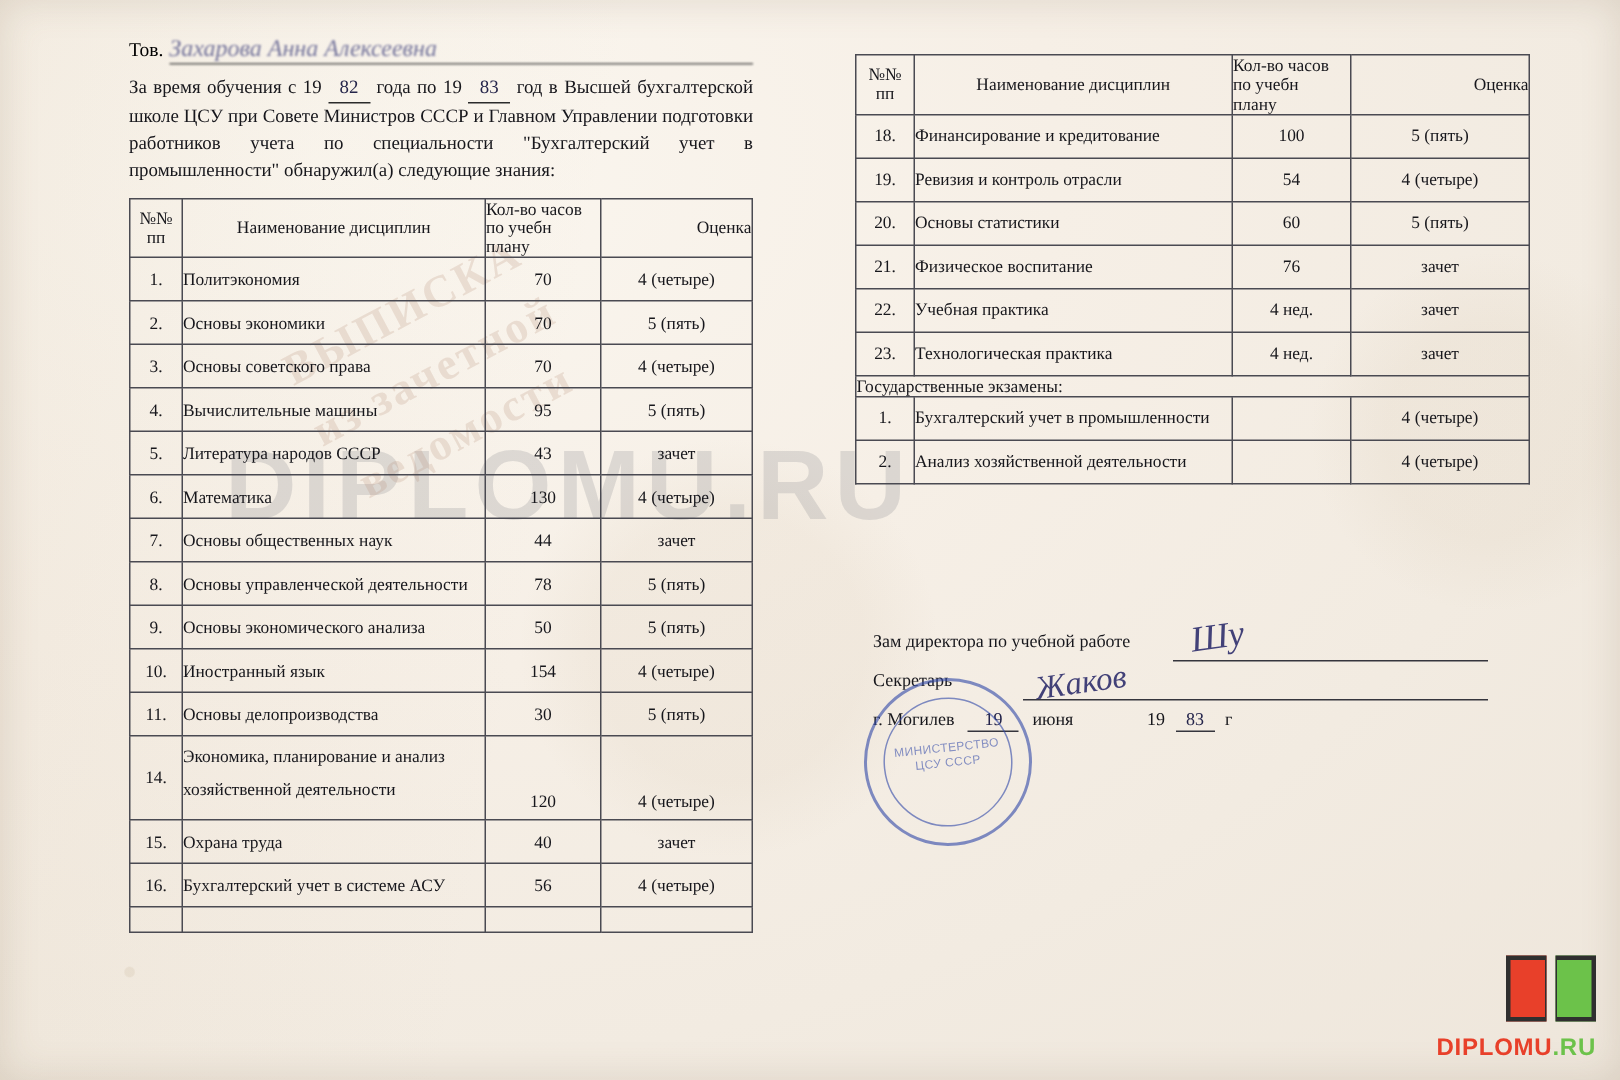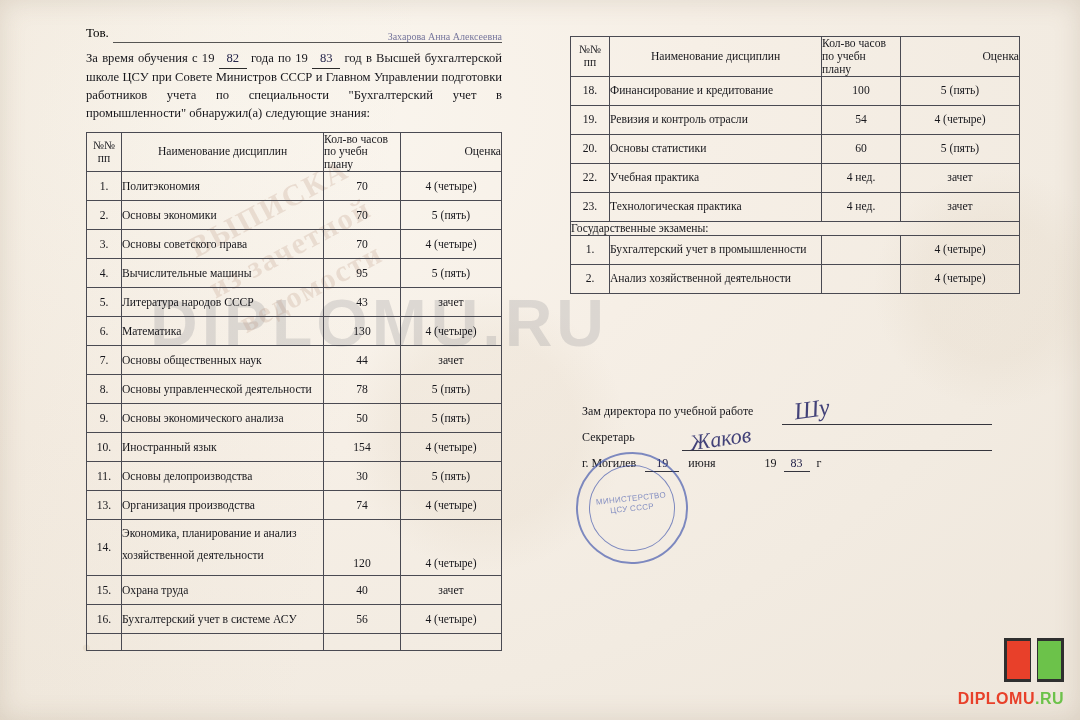--- a/index.html
+++ b/index.html
@@ -83,24 +83,25 @@
     display: flex;
     align-items: flex-end;
     font-size: 13px;
     margin-bottom: 9px;
     height: 19px;
   }
   .recipient-label { margin-right: 4px; }
   .recipient-name {
     flex: 1;
     border-bottom: 1px solid #3a3a3a;
-    text-align: right;
+    text-align: left;
     color: #5e5f8e;
     font-family: "Liberation Serif", serif;
-    font-size: 10px;
+    font-style: italic;
+    font-size: 16px;
     position: relative;
     top: 2px;
     filter: blur(0.6px);
     opacity: 0.85;
   }
   .intro {
     font-size: 12.6px;
     line-height: 1.42;
     text-align: justify;
     color: #17171c;
@@ -170,21 +171,21 @@
     text-align: left;
     font-weight: bold;
     font-size: 12px;
     padding: 5px 0;
   }
 
   
   .sig-block {
     position: absolute;
     left: 582px;
-    top: 404px;
+    top: 420px;
     width: 420px;
     font-size: 12px;
     color: #17171c;
   }
   .sig-row { position: relative; height: 26px; }
   .sig-label { display: inline-block; }
   .sig-line {
     position: absolute;
     left: 200px;
     right: 10px;
@@ -396,26 +397,20 @@
           <td class="c-name">Иностранный язык</td>
           <td class="c-hrs">154</td>
           <td class="c-mark">4  (четыре)</td>
         </tr>
         <tr>
           <td class="c-no">11.</td>
           <td class="c-name">Основы делопроизводства</td>
           <td class="c-hrs">30</td>
           <td class="c-mark">5  (пять)</td>
         </tr>
-        <tr>
-          <td class="c-no">13.</td>
-          <td class="c-name">Организация производства</td>
-          <td class="c-hrs">74</td>
-          <td class="c-mark">4  (четыре)</td>
-        </tr>
         <tr class="tall">
           <td class="c-no">14.</td>
           <td class="c-name">
             <span>Экономика, планирование и анализ</span><br>
             <span>хозяйственной деятельности</span>
           </td>
           <td class="c-hrs bottomish">120</td>
           <td class="c-mark bottomish">4  (четыре)</td>
         </tr>
         <tr>
@@ -470,20 +465,26 @@
           <td class="c-hrs">54</td>
           <td class="c-mark">4  (четыре)</td>
         </tr>
         <tr>
           <td class="c-no">20.</td>
           <td class="c-name">Основы статистики</td>
           <td class="c-hrs">60</td>
           <td class="c-mark">5  (пять)</td>
         </tr>
         <tr>
+          <td class="c-no">21.</td>
+          <td class="c-name">Физическое воспитание</td>
+          <td class="c-hrs">76</td>
+          <td class="c-mark">зачет</td>
+        </tr>
+        <tr>
           <td class="c-no">22.</td>
           <td class="c-name">Учебная практика</td>
           <td class="c-hrs">4  нед.</td>
           <td class="c-mark">зачет</td>
         </tr>
         <tr>
           <td class="c-no">23.</td>
           <td class="c-name">Технологическая практика</td>
           <td class="c-hrs">4  нед.</td>
           <td class="c-mark">зачет</td>

